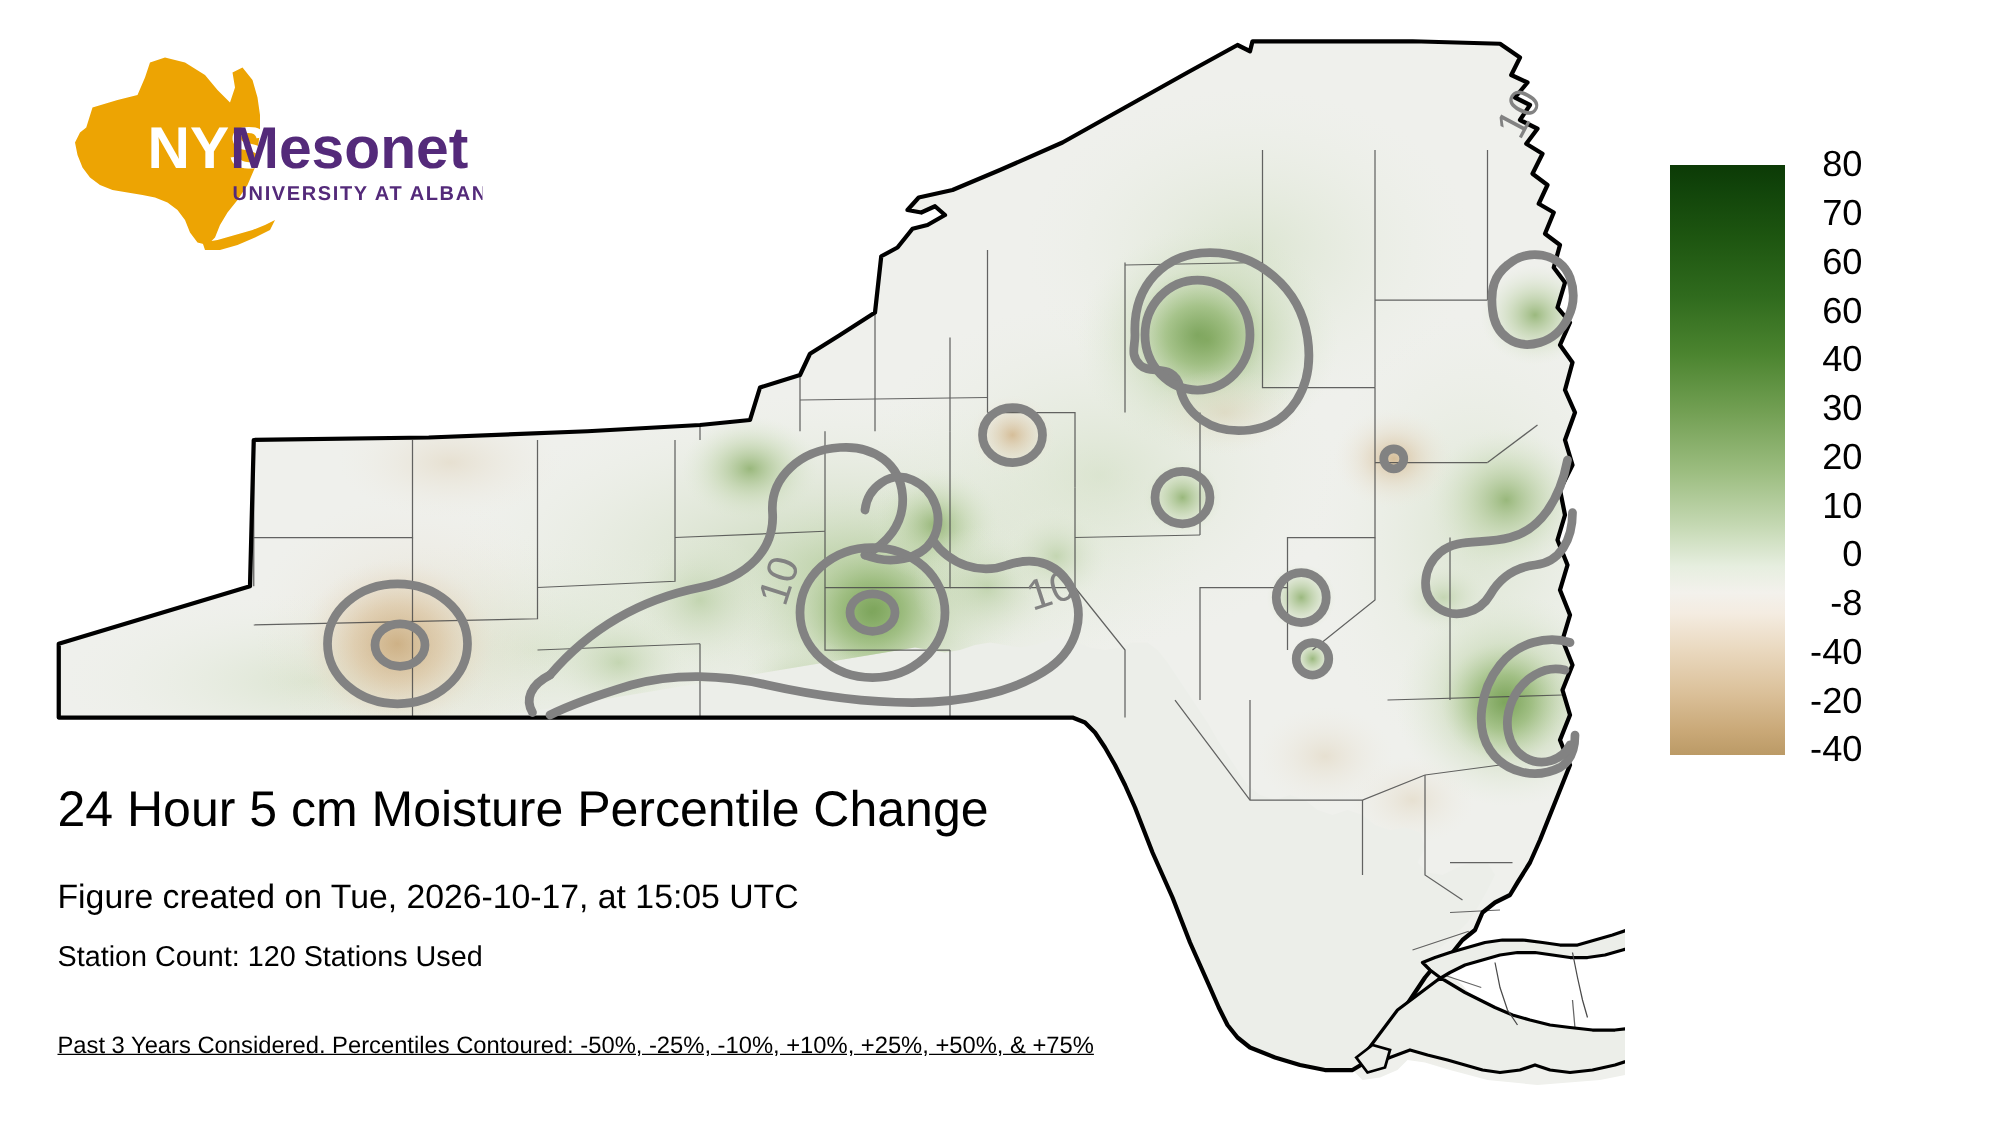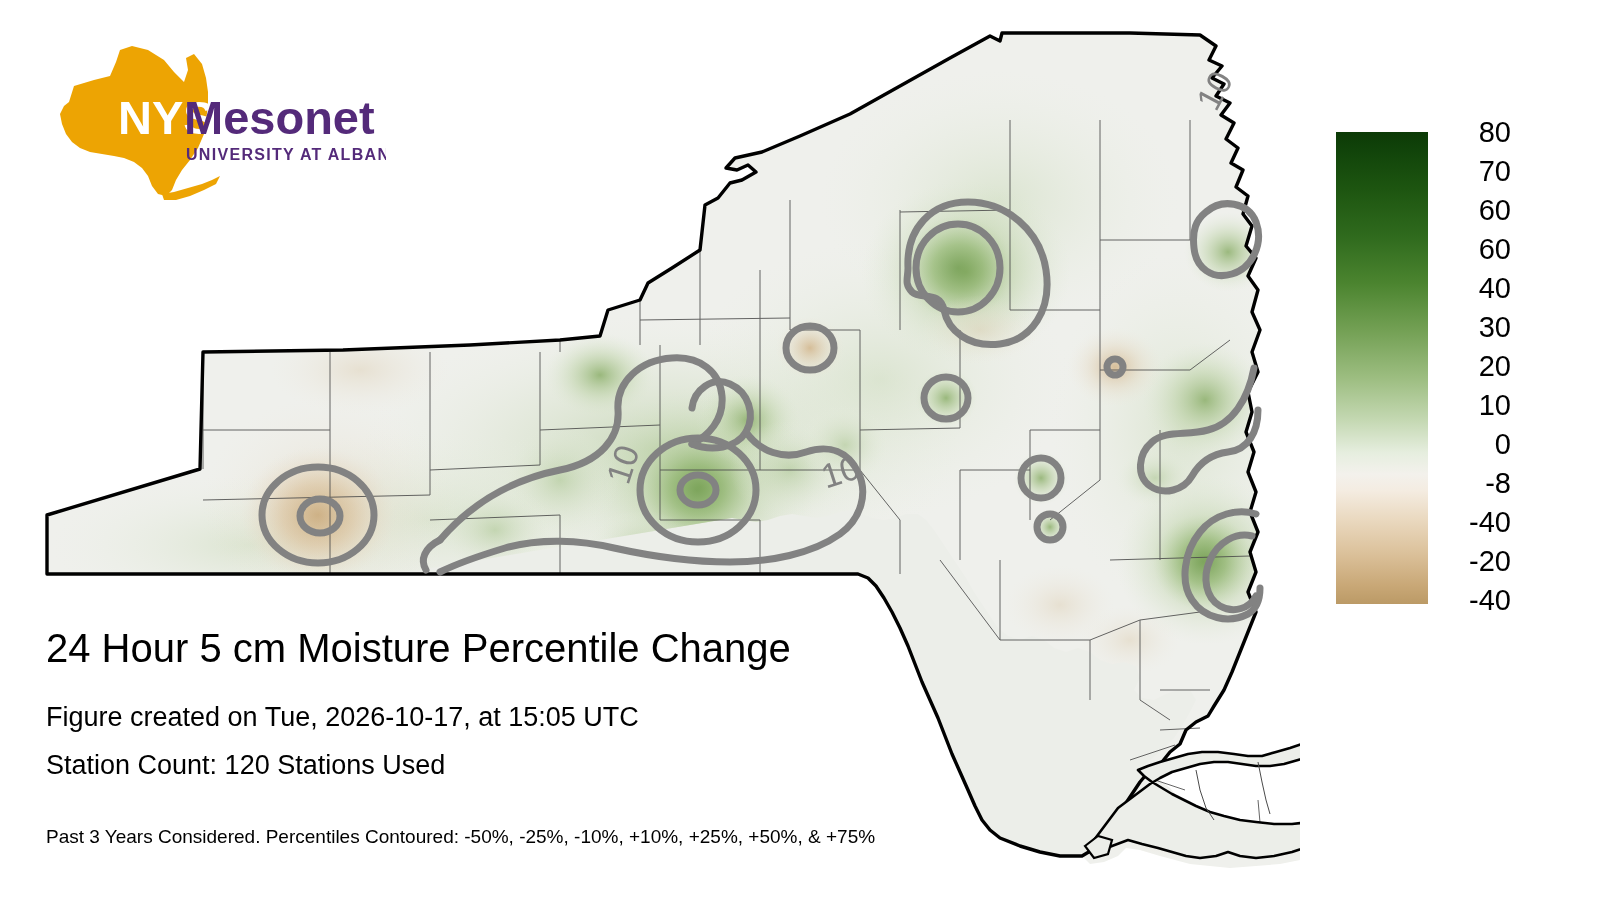--- a/index.html
+++ b/index.html
@@ -27,33 +27,33 @@
        #9cbd80 52%,
        #c4d8b2 61%,
        #e6eedf 68%,
        #f3f1ec 72.5%,
        #f4ece1 76%,
        #ead9c0 82%,
        #dcc29c 89%,
        #c9a877 96%,
        #bb9a66 100%);
   }
-  #cbar-ticklabels{position:absolute;left:1428px;top:132px;width:120px;height:472px;margin-left:21px;}
+  #cbar-ticklabels{position:absolute;left:1428px;top:132px;width:120px;height:472px;}
   .cbtick{position:absolute;left:0;width:62px;text-align:right;
           font-size:29px;line-height:29px;color:#000;}
 
   
   #title{position:absolute;left:46px;top:628px;font-size:40px;line-height:40px;
          white-space:nowrap;}
   #created{position:absolute;left:46px;top:700px;font-size:27px;line-height:34px;
            white-space:nowrap;}
-  #stationcount{position:absolute;left:46px;top:748px;font-size:27px;line-height:34px;
+  #stationcount{position:absolute;left:46px;top:748px;font-size:23px;line-height:34px;
            white-space:nowrap;}
   #footnote{position:absolute;left:46px;top:825px;font-size:19px;line-height:24px;
-            white-space:nowrap;}
+            white-space:nowrap;text-decoration:underline;}
 </style>
 </head>
 <body>
 
 <div id="map-wrap">
 <svg id="map-svg" viewBox="0 0 1300 900">
   <defs>
 
     <radialGradient id="gPosStrong" cx="50%" cy="50%" r="50%">
       <stop offset="0%" stop-color="#4e8430" stop-opacity="0.95"></stop>

